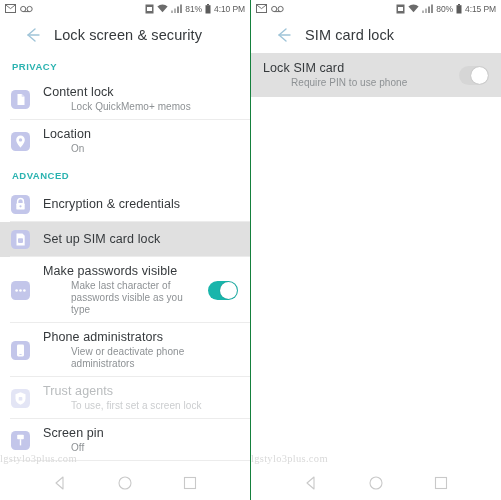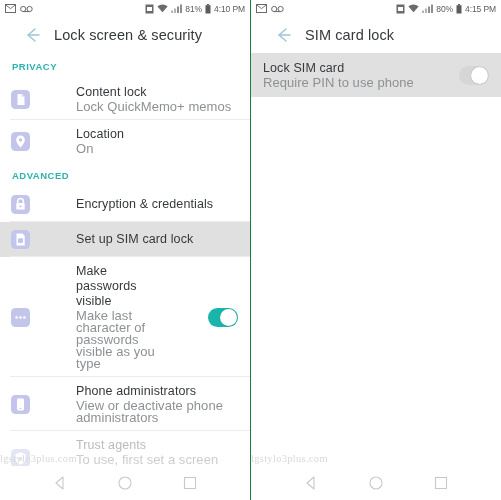--- a/index.html
+++ b/index.html
@@ -48,37 +48,36 @@
   .section-header {
     font-size: 9.5px; font-weight: bold; color: #2bb3b0;
     letter-spacing: 0.5px; padding: 8px 12px 6px 12px;
   }
   .row {
     display: flex; align-items: center;
     padding: 7px 12px 7px 10px;
     min-height: 34px;
     position: relative;
     background: #ffffff;
-    gap: 33px;
   }
   .row.selected { background: #e0e0e0; }
   .row.divider::after {
     content: ""; position: absolute;
     left: 10px; right: 0; bottom: 0;
     height: 1px; background: #ececec;
   }
   .row-icon { width: 21px; height: 21px; flex: 0 0 21px; margin-right: 12px; }
   .row-text { flex: 1 1 auto; min-width: 0; }
   .row-title {
     font-size: 12.5px; color: #35393c; line-height: 15px;
     letter-spacing: 0.1px;
   }
   .row-sub {
-    font-size: 13px; color: #8d9194; line-height: 12px;
-    margin-top: 1px; letter-spacing: 0.05px;
+    font-size: 10px; color: #8d9194; line-height: 12px;
+    margin-top: 1px; letter-spacing: 0.05px; margin-left: 28px;
   }
   .row.disabled .row-title { color: #b9bcbe; }
   .row.disabled .row-sub { color: #cbcdcf; }
   .row.disabled .row-icon { opacity: 0.45; }
 
   
   .toggle {
     width: 30px; height: 15px; flex: 0 0 30px;
     border-radius: 8px; position: relative;
     margin-left: 8px;

